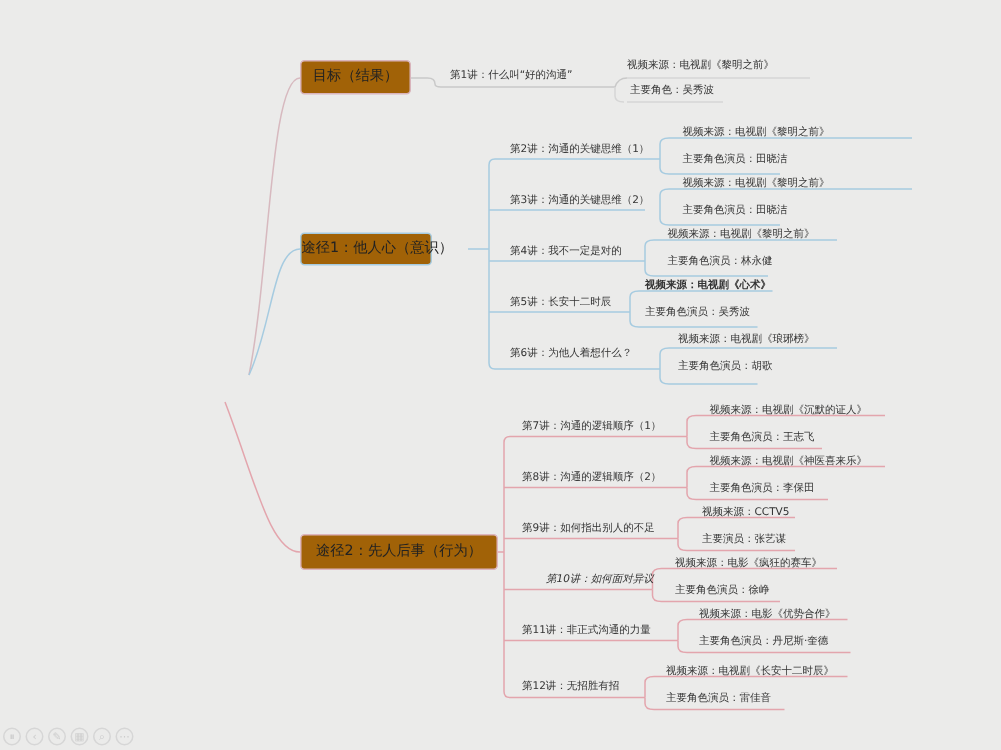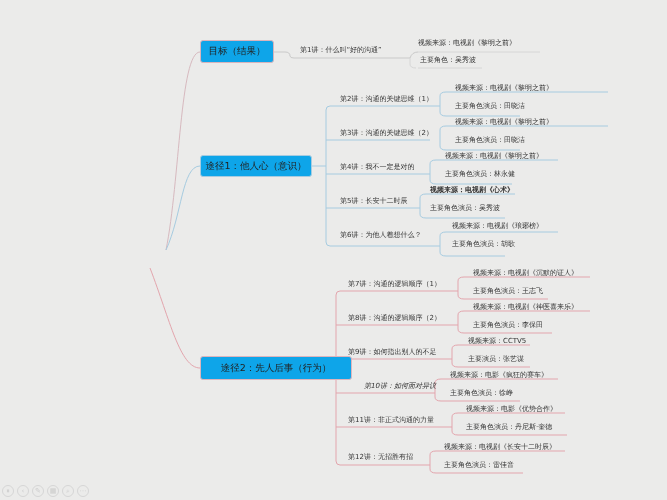--- a/index.html
+++ b/index.html
@@ -1,24 +1,24 @@
 <!DOCTYPE html>
 <html><head>
 <meta charset="utf-8">
 <style>
   html,body{margin:0;padding:0;}
   body{width:667px;height:500px;background:#ebebea;position:relative;overflow:hidden;font-family:"DejaVu Sans","Liberation Sans",sans-serif;color:#333;}
   #canvas{position:absolute;left:0;top:0;width:667px;height:500px;}
   svg.lines{position:absolute;left:0;top:0;}
   .node{position:absolute;white-space:nowrap;box-sizing:border-box;}
   .root{left:80px;top:238px;width:86px;height:30px;border:2px solid #9fd1c2;border-radius:3px;background:#f3f3f2;font-size:11px;line-height:26px;text-align:center;color:#222;}
-  .branch{background:#0ea5e9;border-radius:3px;font-size:9.5px;text-align:center;color:#222;}
+  .branch{background:#a16207;border-radius:3px;font-size:9.5px;text-align:center;color:#222;}
   .b-goal{left:200px;top:40px;width:74px;height:23px;border:1.3px solid #d9b4bc;line-height:20px;}
-  .b-p1{left:200px;top:155px;width:112px;height:22px;border:1.3px solid #a6cbe0;line-height:19px;}
-  .b-p2{left:200px;top:356px;width:152px;height:24px;border:1.3px solid #ddb5bd;line-height:21px;}
+  .b-p1{left:200px;top:155px;width:88px;height:22px;border:1.3px solid #a6cbe0;line-height:19px;}
+  .b-p2{left:200px;top:356px;width:132px;height:24px;border:1.3px solid #ddb5bd;line-height:21px;}
   .lec{font-size:7px;color:#333;}
   .leaf{font-size:7px;color:#333;}
   .icons{position:absolute;left:2px;top:485px;display:flex;gap:3px;}
   .icon-btn{width:12px;height:12px;border:1px solid #d6d6d6;border-radius:50%;box-sizing:border-box;font-size:7px;line-height:10px;text-align:center;color:#ccc;}
 </style>
 </head>
 <body>
 
 <div id="canvas">
   <svg class="lines" width="667" height="500">

